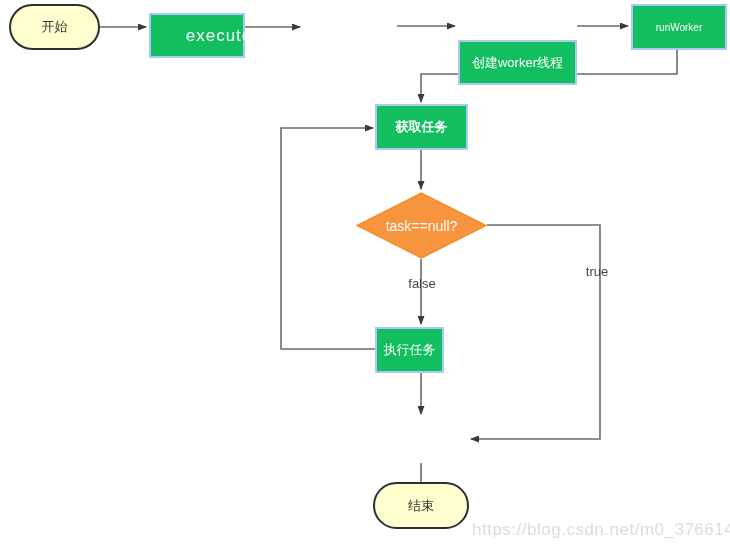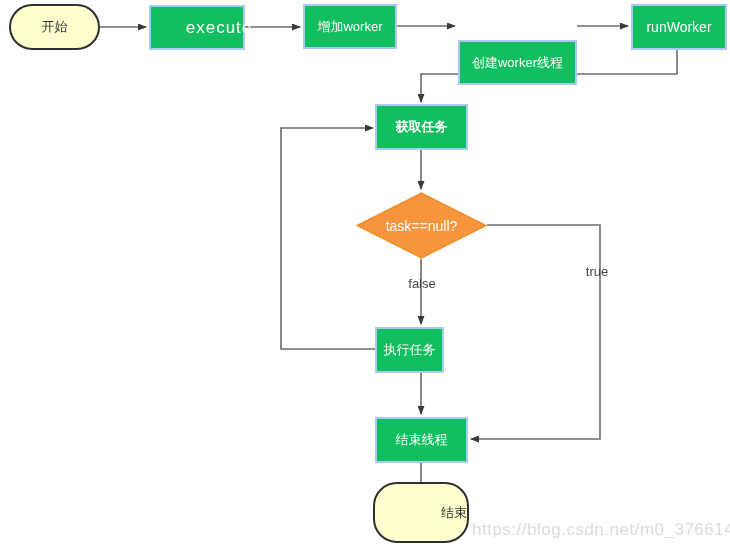--- a/index.html
+++ b/index.html
@@ -57,21 +57,21 @@
     background: var(--process-fill);
     border: 2px solid var(--process-border);
     color: var(--node-text-light);
     font-size: 13px;
   }
   .process.big-label {
     font-size: 17px;
     letter-spacing: 1px;
   }
   .process.mid-label {
-    font-size: 14px;
+    font-size: 10px;
     align-items: center;
   }
   .terminator {
     background: var(--terminator-fill);
     border: 2px solid var(--terminator-border);
     border-radius: 24px;
     color: var(--node-text-dark);
     font-size: 13px;
   }
   .diamond-wrap {
@@ -144,27 +144,24 @@
     <path class="flowline" d="M421 373 L421 414" marker-end="url(#arrow)"></path>
     <path class="flowline" d="M421 463 L421 499" marker-end="url(#arrow)"></path>
     <path class="flowline" d="M487 225 L600 225 L600 439 L471 439" marker-end="url(#arrow)"></path>
     <path class="flowline" d="M375 349 L281 349 L281 128 L373 128" marker-end="url(#arrow)"></path>
   </svg>
 
   <div class="node terminator" style="left:9px; top:4px; width:91px; height:46px;">
     <span>开始</span>
   </div>
 
-  <div class="node process big-label" style="left:149px; top:5px; width:96px; height:45px;padding-left:44px;">
+  <div class="node process big-label" style="left:149px; top:13px; width:96px; height:45px;padding-left:44px;">
     <span>execute</span>
   </div>
 
-  <div class="node process" style="left:303px; top:4px; width:94px; height:45px;">
-    <span>增加worker</span>
-  </div>
 
   <div class="node process" style="left:458px; top:4px; width:119px; height:45px;margin-top:36px;">
     <span>创建worker线程</span>
   </div>
 
   <div class="node process mid-label" style="left:631px; top:4px; width:96px; height:46px;">
     <span>runWorker</span>
   </div>
 
   <div class="node process" style="left:375px; top:104px; width:93px; height:46px;font-weight:bold;">
@@ -175,25 +172,22 @@
     <svg width="131" height="67" viewBox="0 0 131 67" xmlns="http://www.w3.org/2000/svg">
       <polygon class="diamond-shape" points="65.5,1 130,33.5 65.5,66 1,33.5"></polygon>
     </svg>
     <span class="diamond-label">task==null?</span>
   </div>
 
   <div class="node process" style="left:375px; top:327px; width:69px; height:46px;">
     <span>执行任务</span>
   </div>
 
-  <div class="node process" style="left:375px; top:417px; width:93px; height:46px;">
-    <span>结束线程</span>
-  </div>
 
-  <div class="node terminator" style="left:373px; top:482px; width:96px; height:61px;justify-content:flex-end;">
+  <div class="node terminator" style="left:373px; top:482px; width:96px; height:47px;">
     <span>结束</span>
   </div>
 
   <span class="edge-label false-label">false</span>
   <span class="edge-label true-label">true</span>
 
   <div class="watermark">https://blog.csdn.net/m0_37661458</div>
 
 </div>
 

